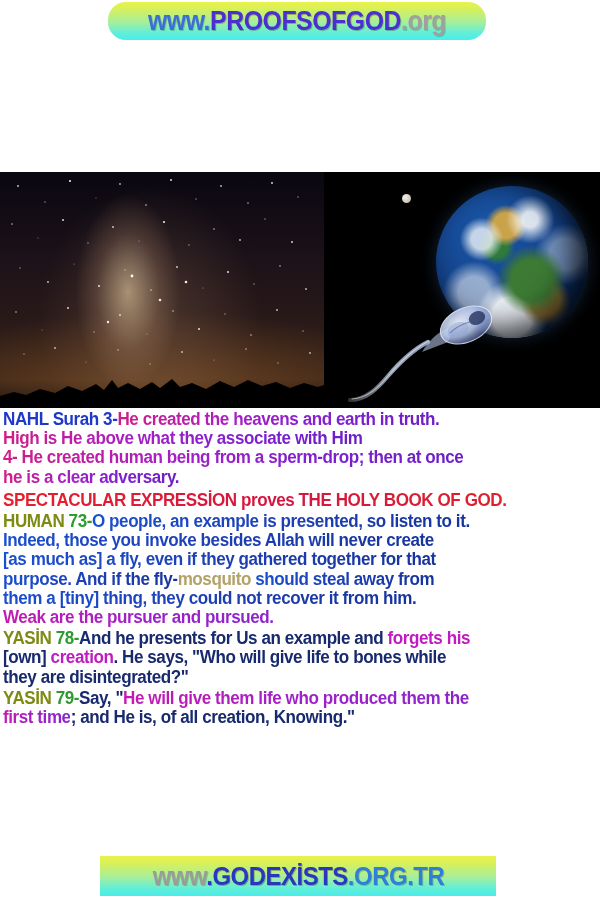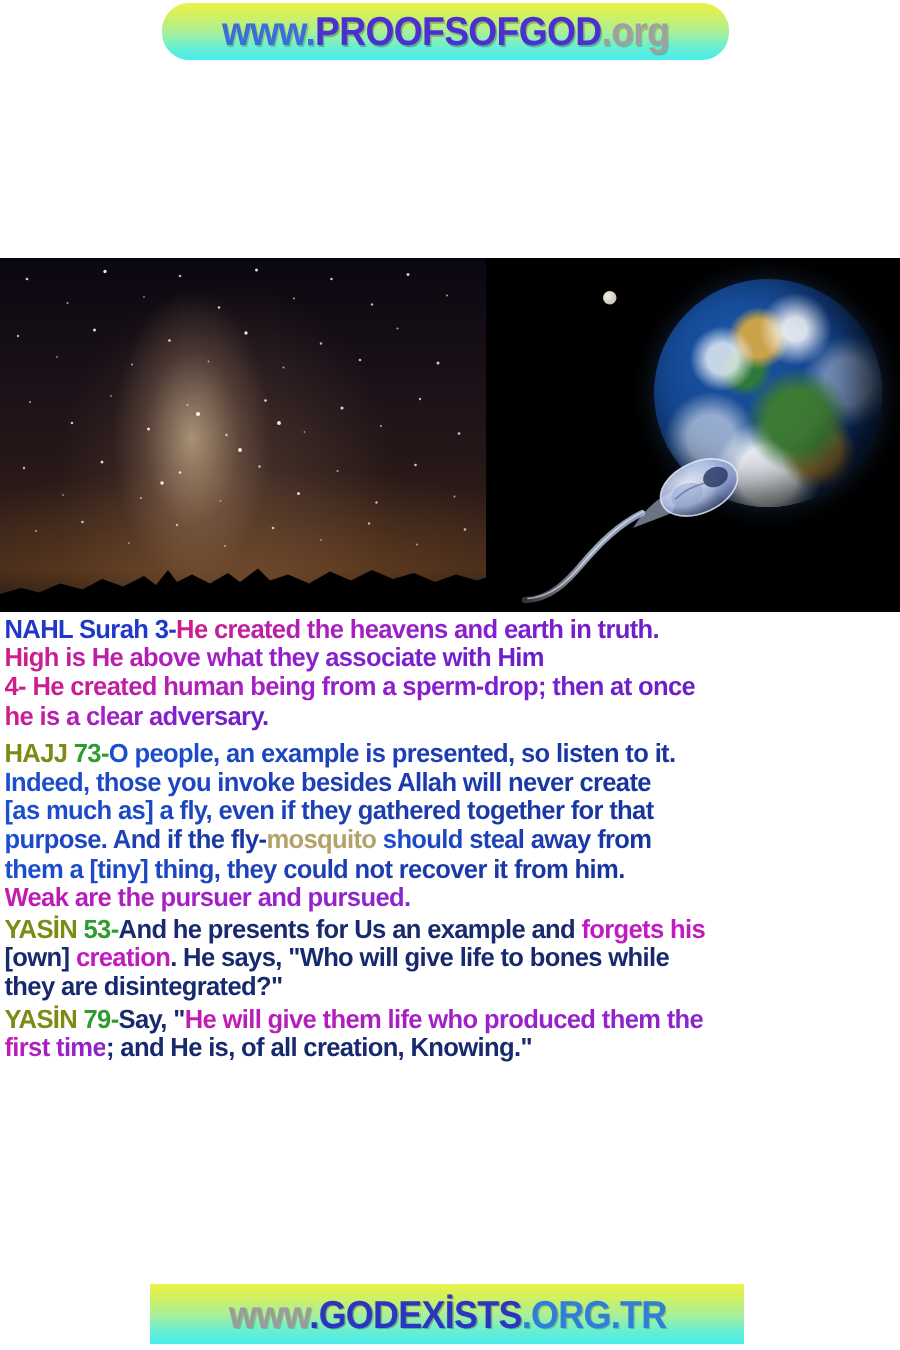--- a/index.html
+++ b/index.html
@@ -258,32 +258,35 @@
 
   <div id="verses">
       <div>
         <div class="verse-line"><span class="blue">NAHL Surah 3-</span><span class="grad-pm">He created the heavens and earth in truth.</span></div>
         <div class="verse-line"><span class="grad-pm">High is He above what they associate with Him</span></div>
         <div class="verse-line"><span class="grad-pm">4- He created human being  from a sperm-drop; then at once</span></div>
         <div class="verse-line"><span class="grad-pm">he is a clear adversary.</span></div>
       </div>
       <div class="block-gap"></div>
       <div class="block-gap"></div>
-      <div class="block-gap"></div>
-      <div>
-        <div class="verse-line"><span class="olive">HAJJ  </span><span class="green">73-</span><span class="grad-blue">O people, an example is presented, so listen to it.</span></div>
+      <div>
+        <div class="verse-line"><span class="grad-red">SPECTACULAR  EXPRESSİON  proves  THE HOLY  BOOK  OF  GOD.</span></div>
+      </div>
+      <div class="block-gap"></div>
+      <div>
+        <div class="verse-line"><span class="olive">HUMAN  </span><span class="green">73-</span><span class="grad-blue">O people, an example is presented, so listen to it.</span></div>
         <div class="verse-line"><span class="grad-blue">Indeed, those you invoke besides Allah will never  create</span></div>
         <div class="verse-line"><span class="grad-blue">[as much as] a fly, even if they gathered together for that</span></div>
         <div class="verse-line"><span class="grad-blue">purpose. And if the fly-</span><span class="khaki">mosquito</span><span class="grad-blue"> should steal away from</span></div>
         <div class="verse-line"><span class="grad-blue">them a [tiny] thing, they could not recover it from him.</span></div>
         <div class="verse-line"><span class="grad-mv">Weak are the pursuer  and  pursued.</span></div>
       </div>
       <div class="block-gap"></div>
       <div>
-        <div class="verse-line"><span class="olive">YASİN  </span><span class="green">53-</span><span class="navy">And he presents for Us an example and </span><span class="magenta">forgets his</span></div>
+        <div class="verse-line"><span class="olive">YASİN  </span><span class="green">78-</span><span class="navy">And he presents for Us an example and </span><span class="magenta">forgets his</span></div>
         <div class="verse-line"><span class="navy">[own] </span><span class="magenta">creation</span><span class="navy">. He says, "Who will give life to bones while</span></div>
         <div class="verse-line"><span class="navy">they are disintegrated?"</span></div>
       </div>
       <div class="block-gap"></div>
       <div>
         <div class="verse-line"><span class="olive">YASİN  </span><span class="green">79-</span><span class="navy">Say, "</span><span class="grad-mv">He will give them life who produced them the</span></div>
         <div class="verse-line"><span class="grad-mv">first time</span><span class="navy">; and He is, of all creation, Knowing."</span></div>
       </div>
     </div>
 

